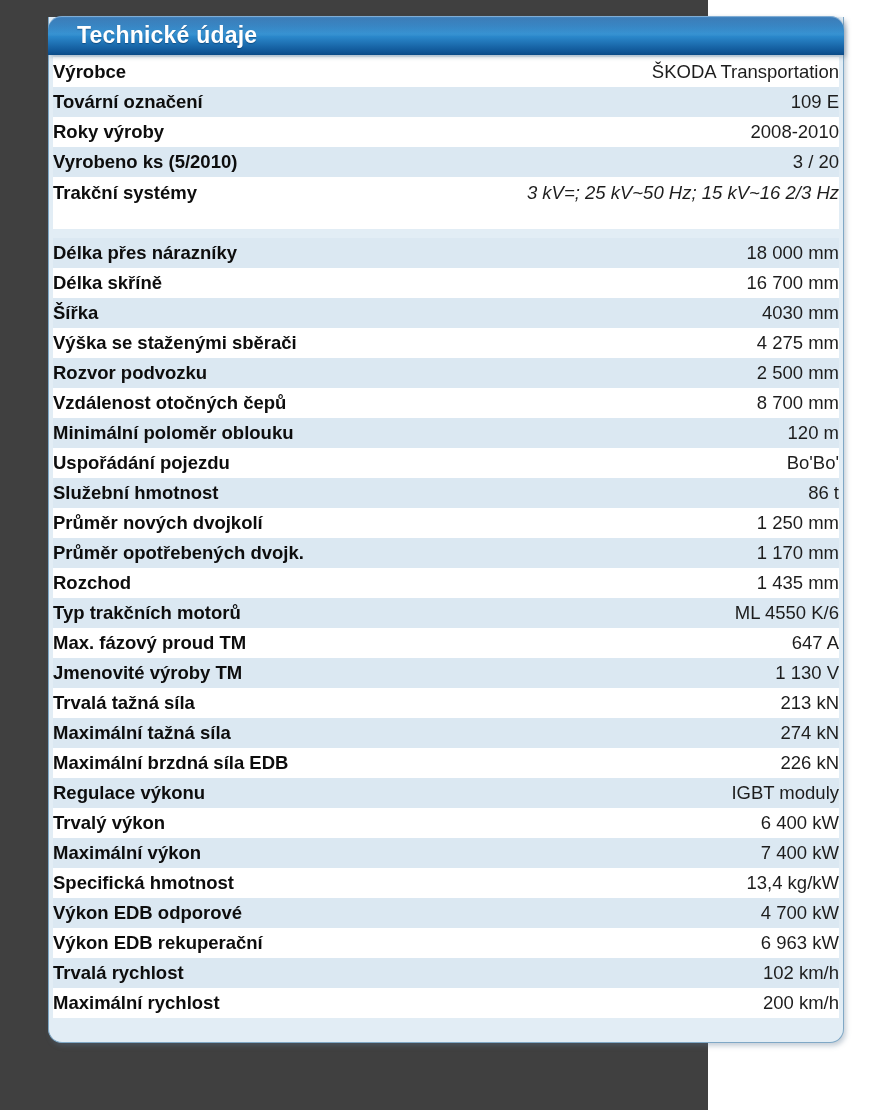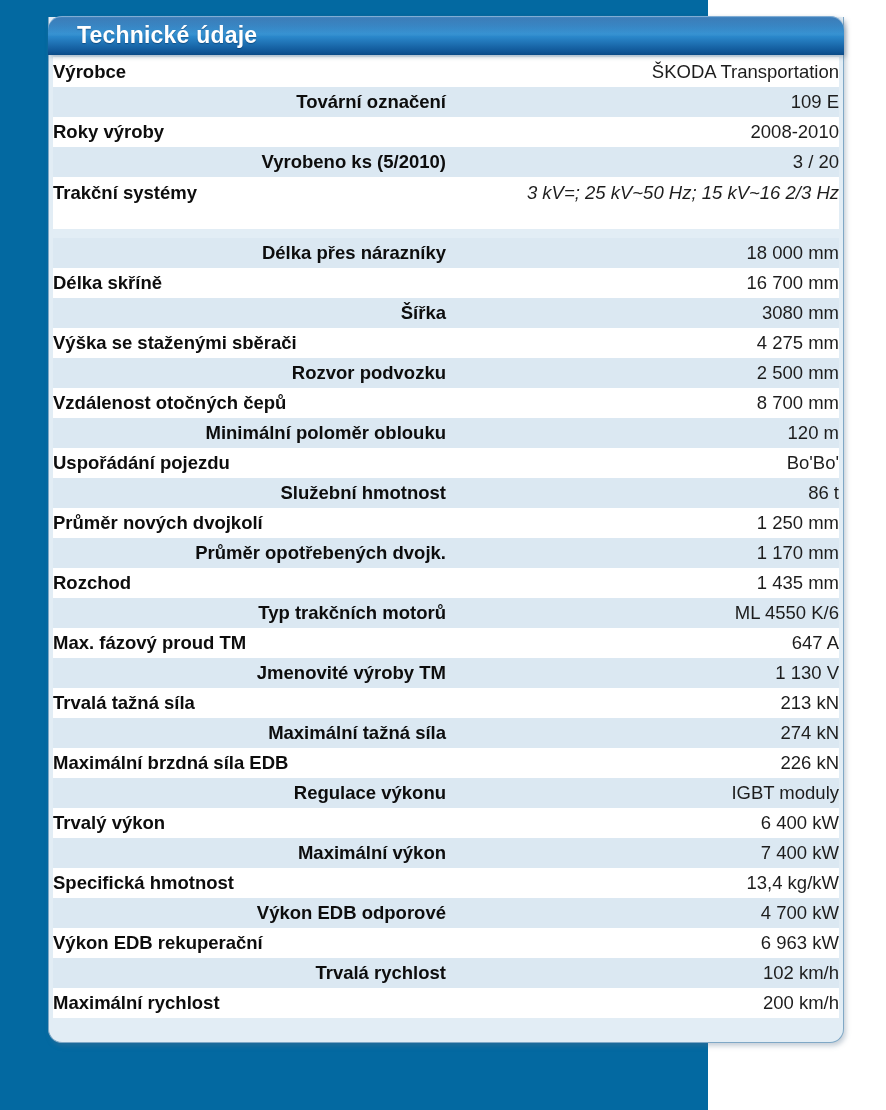--- a/index.html
+++ b/index.html
@@ -13,21 +13,21 @@
     height: 1110px;
     font-family: "Liberation Sans", "DejaVu Sans", sans-serif;
     -webkit-font-smoothing: antialiased;
     overflow: hidden;
   }
 
   .page {
     position: relative;
     width: 708px;
     height: 1110px;
-    background: #0369a1;
+    background: #404040;
   }
 
   
   .spec-card {
     position: absolute;
     left: 48px;
     top: 17px;
     width: 796px;
     box-sizing: border-box;
     border: 1px solid #7fa8c6;
@@ -87,21 +87,21 @@
   .spec-table {
     width: 100%;
     border-collapse: collapse;
     table-layout: fixed;
   }
   .spec-row > td {
     padding: 0;
     vertical-align: middle;
   }
   .spec-row.odd  > td { background: #ffffff; }
-  .spec-row.even > td { background: #dbe8f2; text-align: right; }
+  .spec-row.even > td { background: #dbe8f2; }
 
   .cell-label,
   .cell-value {
     height: 30px;
     font-size: 18.5px;
     line-height: 1.22;
     padding-top: 2px;
     padding-bottom: 2px;
     box-sizing: border-box;
   }
@@ -178,21 +178,21 @@
             <tr class="spec-row even">
               <td class="cell-label">Délka přes nárazníky</td>
               <td class="cell-value">18 000 mm</td>
             </tr>
             <tr class="spec-row odd">
               <td class="cell-label">Délka skříně</td>
               <td class="cell-value">16 700 mm</td>
             </tr>
             <tr class="spec-row even">
               <td class="cell-label">Šířka</td>
-              <td class="cell-value">3080 mm</td>
+              <td class="cell-value">4030 mm</td>
             </tr>
             <tr class="spec-row odd">
               <td class="cell-label">Výška se staženými sběrači</td>
               <td class="cell-value">4 275 mm</td>
             </tr>
             <tr class="spec-row even">
               <td class="cell-label">Rozvor podvozku</td>
               <td class="cell-value">2 500 mm</td>
             </tr>
             <tr class="spec-row odd">

